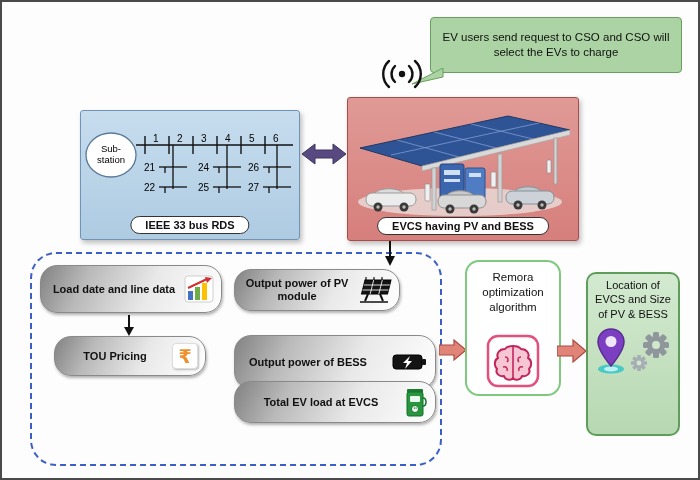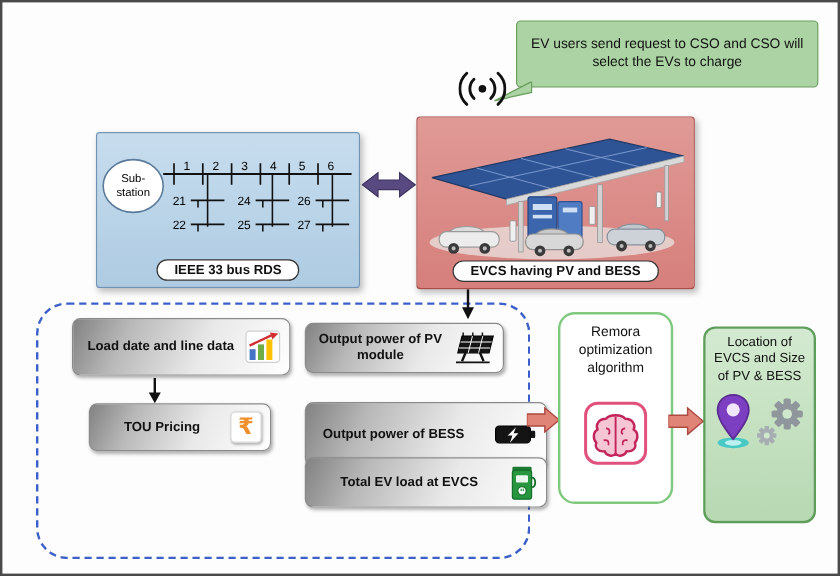--- a/index.html
+++ b/index.html
@@ -34,30 +34,30 @@
     background:#fff;border:1.2px solid #333;border-radius:9px;
     padding:2px 14px;font-size:11px;font-weight:bold;white-space:nowrap;
   }
   
   .dashed{
     left:28px;top:250px;width:412px;height:214px;
     border:2px dashed #3a5fc8;border-radius:26px;box-sizing:border-box;
   }
   
   .metal{
-    position:absolute;border-radius:7px;
+    position:absolute;border-radius:17px;
     background:linear-gradient(115deg,#828282 0%,#b9b9b9 25%,#e9e9e9 60%,#ffffff 100%);
     border:1px solid #8a8a8a;box-shadow:1px 2px 3px rgba(0,0,0,.3);
     display:flex;align-items:center;gap:4px;padding:0 7px;box-sizing:border-box;
-    font-size:11px;font-weight:bold;margin-left:20px;
+    font-size:11px;font-weight:bold;
   }
   .metal .lbl{flex:1;text-align:center;line-height:1.15;}
   
   .remora{
-    left:463px;top:258px;width:96px;height:160px;
+    left:463px;top:258px;width:96px;height:136px;
     background:#fff;border:2.5px solid #7fc97f;border-radius:14px;
     box-sizing:border-box;text-align:center;
   }
   .remora .lbl{font-size:11.5px;line-height:1.3;padding:8px 4px 0 4px;}
   .result{
     left:584px;top:270px;width:94px;height:164px;
     background:linear-gradient(180deg,#d3ead0,#b7d8b2);
     border:2px solid #5e9e5a;border-radius:10px;
     box-sizing:border-box;text-align:center;
   }

